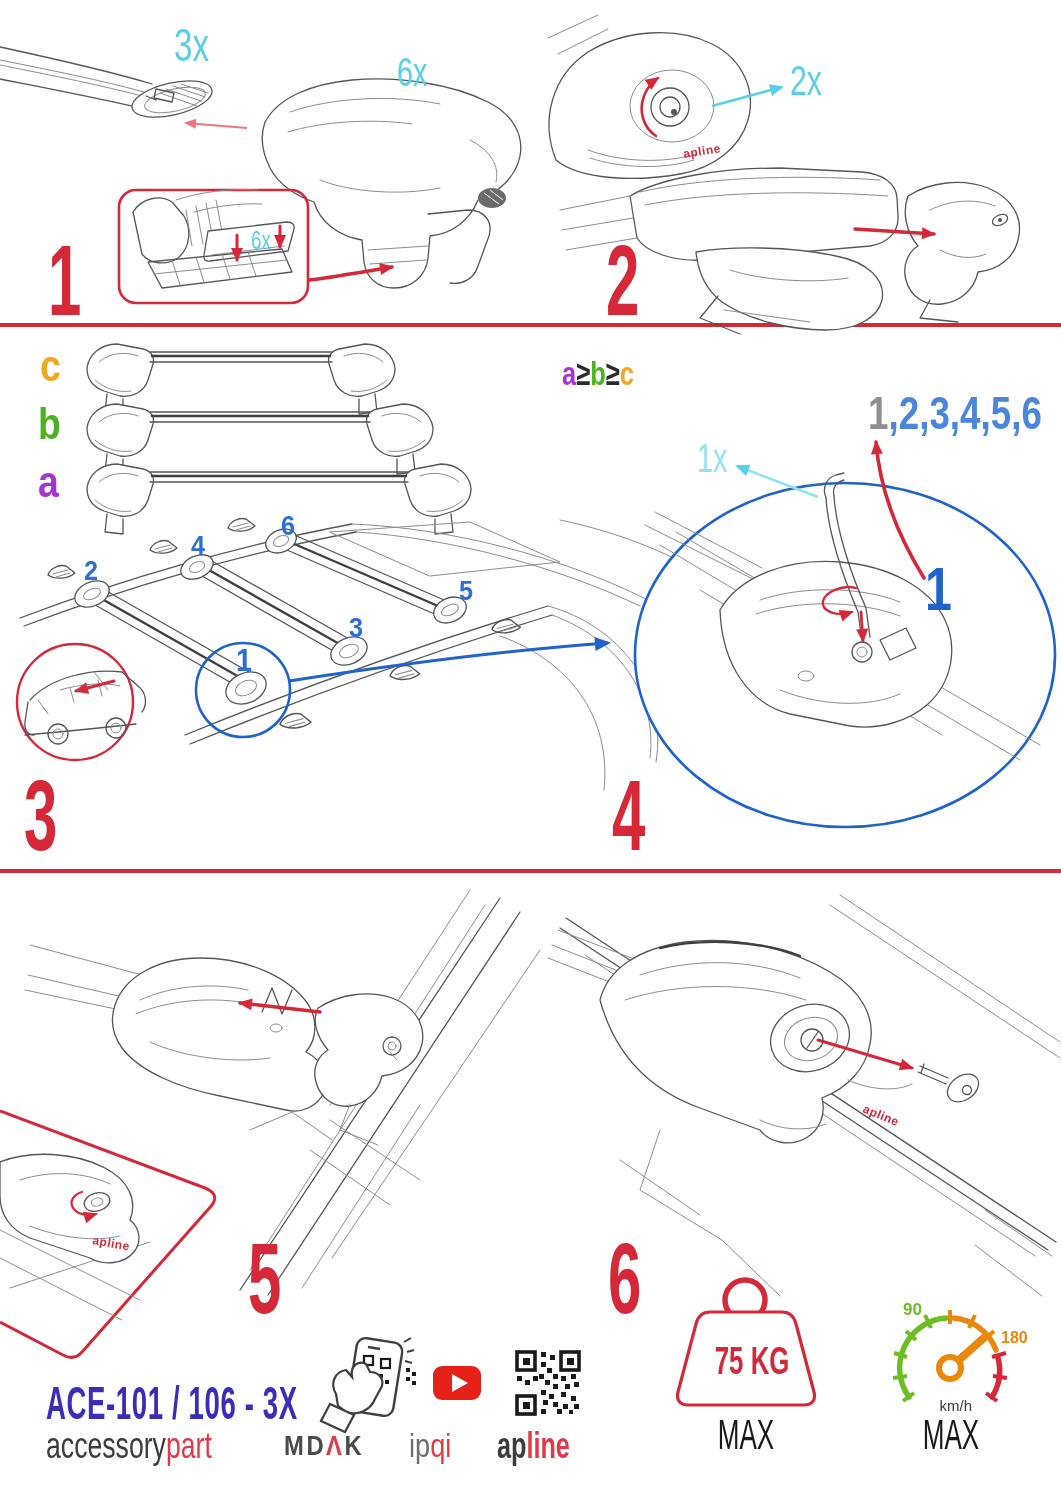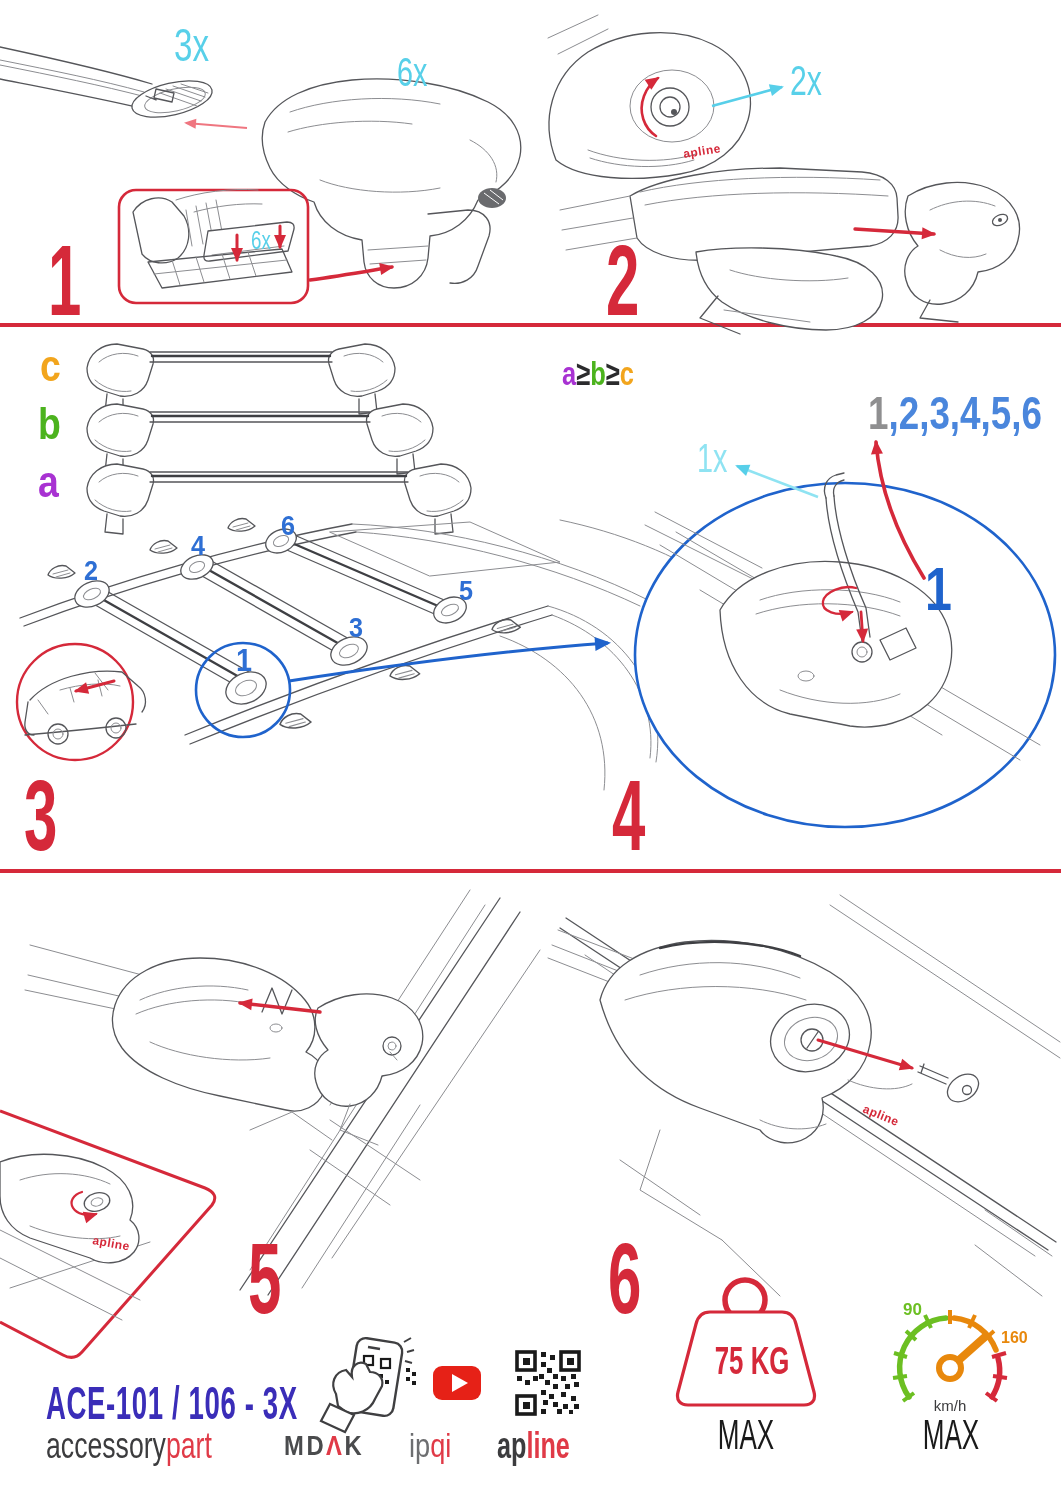--- a/index.html
+++ b/index.html
@@ -395,17 +395,17 @@
   <span style="color:#6d6e70">ip</span><span style="color:#e03a47">qi</span>
 </div>
 <div class="lbl" style="left:497px;top:1428px;font-size:36px;font-weight:bold;transform:scaleX(.7)">
   <span style="color:#3c3c3e">ap</span><span style="color:#e03a47">line</span>
 </div>
 
 <div class="lbl" style="left:700px;top:1342px;width:92px;text-align:center;font-size:38px;font-weight:bold;color:#d5293a;transform:scaleX(.68);transform-origin:center top">75 KG</div>
 <div class="lbl" style="left:700px;top:1414px;width:92px;text-align:center;font-size:42px;color:#1a1a1a;transform:scaleX(.62);transform-origin:center top">MAX</div>
 
 <div class="lbl" style="left:903px;top:1301px;font-size:17px;font-weight:bold;color:#6cbf22">90</div>
-<div class="lbl" style="left:1001px;top:1330px;font-size:16px;font-weight:bold;color:#e8880c">160</div>
-<div class="lbl" style="left:928px;top:1398px;width:44px;text-align:center;font-size:15px;color:#3b3b3d;transform-origin:center top">km/h</div>
+<div class="lbl" style="left:1001px;top:1330px;font-size:16px;font-weight:bold;color:#e8880c">180</div>
+<div class="lbl" style="left:928px;top:1398px;width:44px;text-align:right;font-size:15px;color:#3b3b3d;transform-origin:center top">km/h</div>
 <div class="lbl" style="left:906px;top:1414px;width:88px;text-align:center;font-size:42px;color:#1a1a1a;transform:scaleX(.62);transform-origin:center top">MAX</div>
 
 </div>
 
 </body></html>

